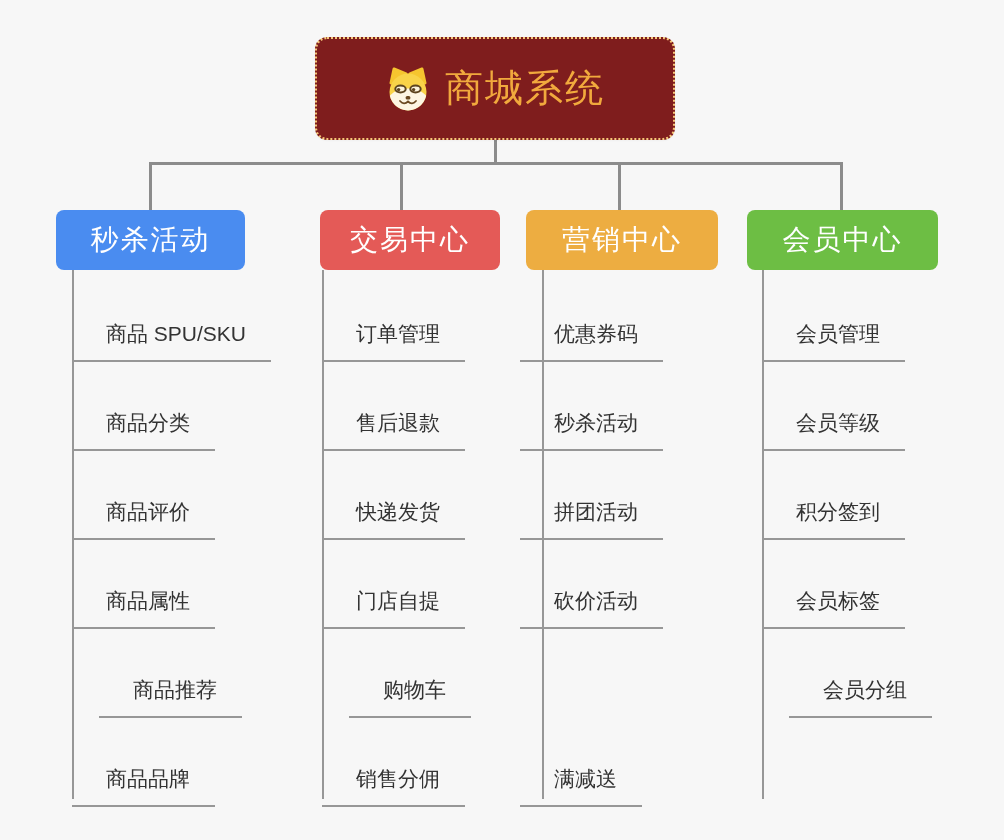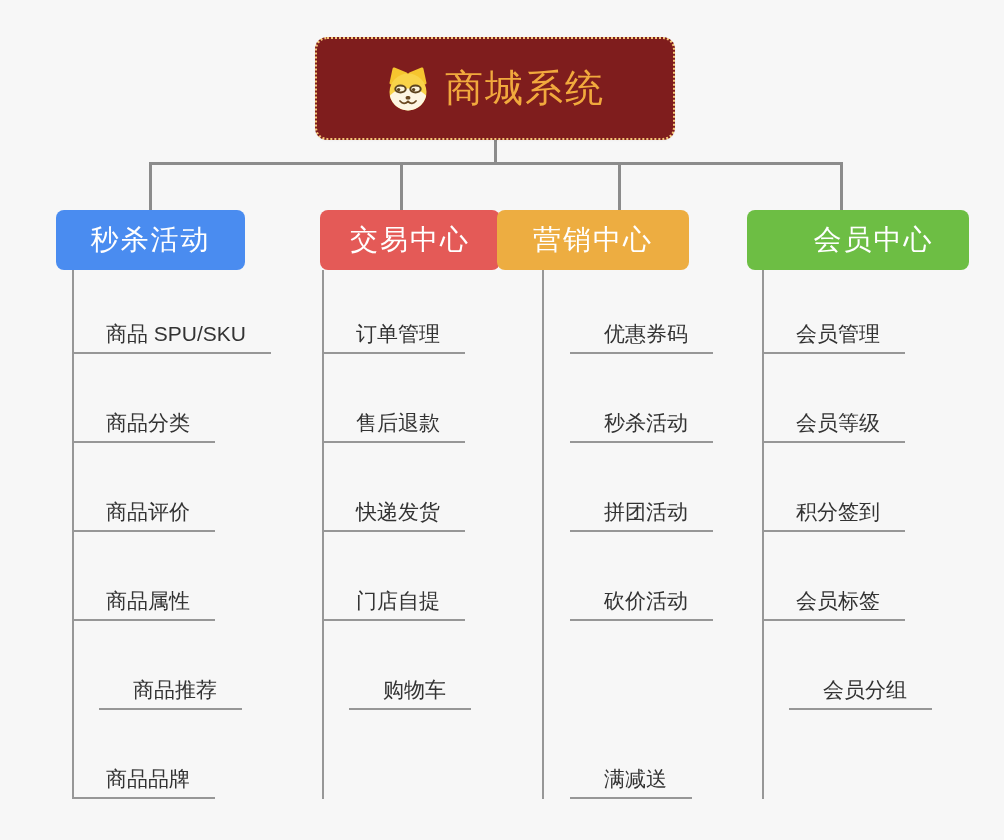--- a/index.html
+++ b/index.html
@@ -48,36 +48,36 @@
   
   .hdr {
     position: absolute; top: 210px; height: 60px;
     border-radius: 8px;
     display: flex; align-items: center; justify-content: center;
     color: #FFFFFF; font-size: 28px; letter-spacing: 2px;
     white-space: nowrap;
   }
   .h0 { left: 56px;  width: 189px; }
   .h1 { left: 307px; width: 180px; margin-left: 13px; }
-  .h2 { left: 497px; width: 192px; }
-  .h3 { left: 747px; width: 191px; padding-left: 31px; }
+  .h2 { left: 526px; width: 192px; }
+  .h3 { left: 747px; width: 191px; }
 
   
   .child {
     position: absolute;
     height: 34px; line-height: 32px;
-    padding: 0 25px 0 34px;
+    padding: 0 25px 8px 34px;
     border-bottom: 2px solid #979797;
     font-size: 21px; color: #333333;
     white-space: nowrap;
     width: max-content;
   }
   .col0 { left: 72px; }
   .col1 { left: 322px; }
-  .col2 { left: 570px; }
+  .col2 { left: 520px; }
   .col3 { left: 762px; }
   .r0 { top: 318px; }
   .r1 { top: 407px; }
   .r2 { top: 496px; }
   .r3 { top: 585px; }
   .r4 { top: 674px; margin-left: 27px; }
   .r5 { top: 763px; }
 </style>
 </head>
 <body>
@@ -137,20 +137,21 @@
   <div class="child col0 r2">商品评价</div>
   <div class="child col0 r3">商品属性</div>
   <div class="child col0 r4">商品推荐</div>
   <div class="child col0 r5">商品品牌</div>
 
   <div class="child col1 r0">订单管理</div>
   <div class="child col1 r1">售后退款</div>
   <div class="child col1 r2">快递发货</div>
   <div class="child col1 r3">门店自提</div>
   <div class="child col1 r4">购物车</div>
+  <div class="child col1 r5">销售分佣</div>
 
   <div class="child col2 r0">优惠券码</div>
   <div class="child col2 r1">秒杀活动</div>
   <div class="child col2 r2">拼团活动</div>
   <div class="child col2 r3">砍价活动</div>
   <div class="child col2 r5">满减送</div>
 
   <div class="child col3 r0">会员管理</div>
   <div class="child col3 r1">会员等级</div>
   <div class="child col3 r3">会员标签</div>

